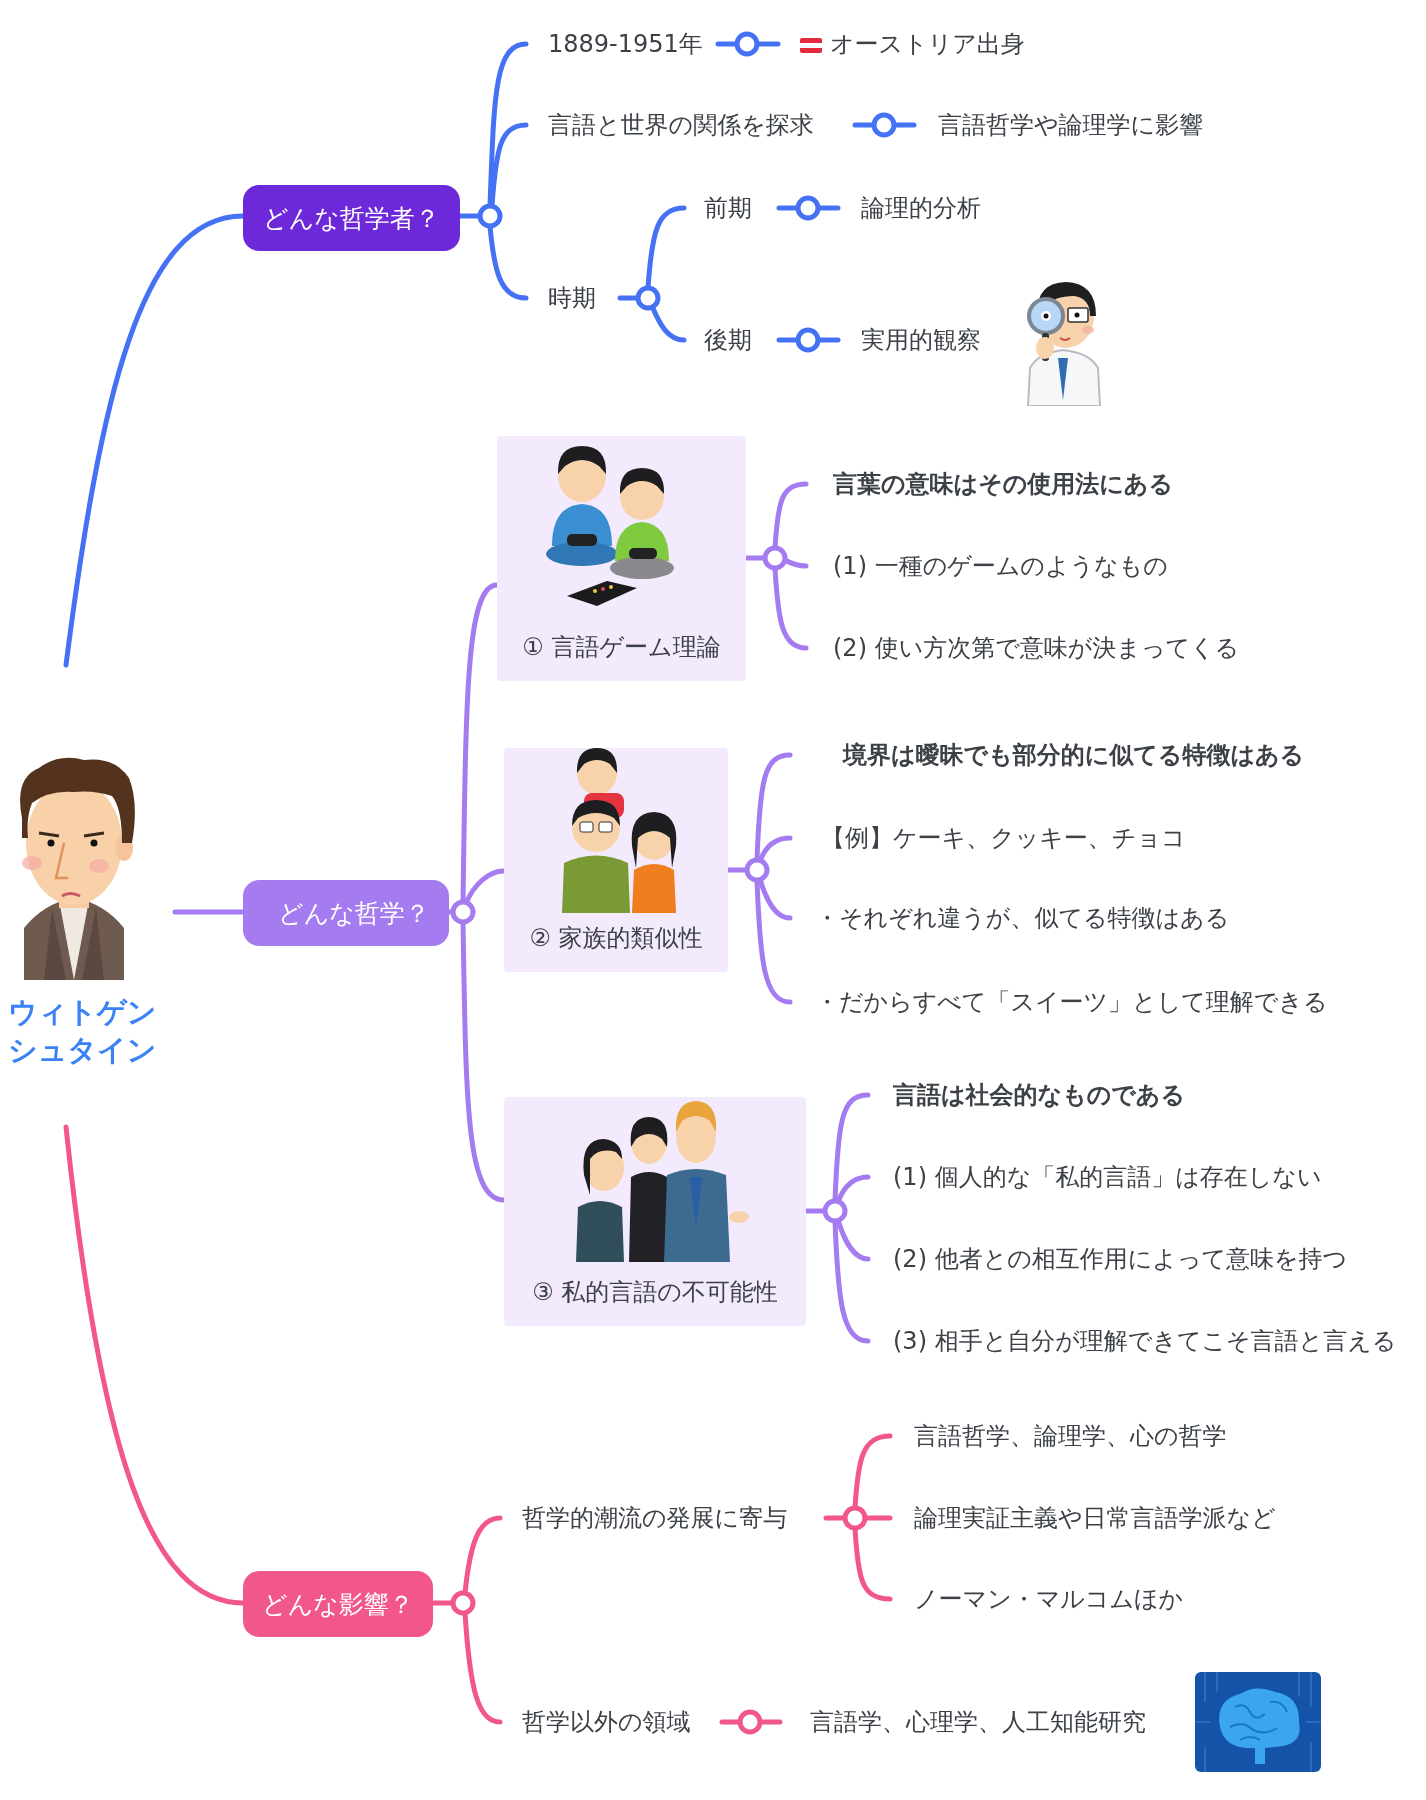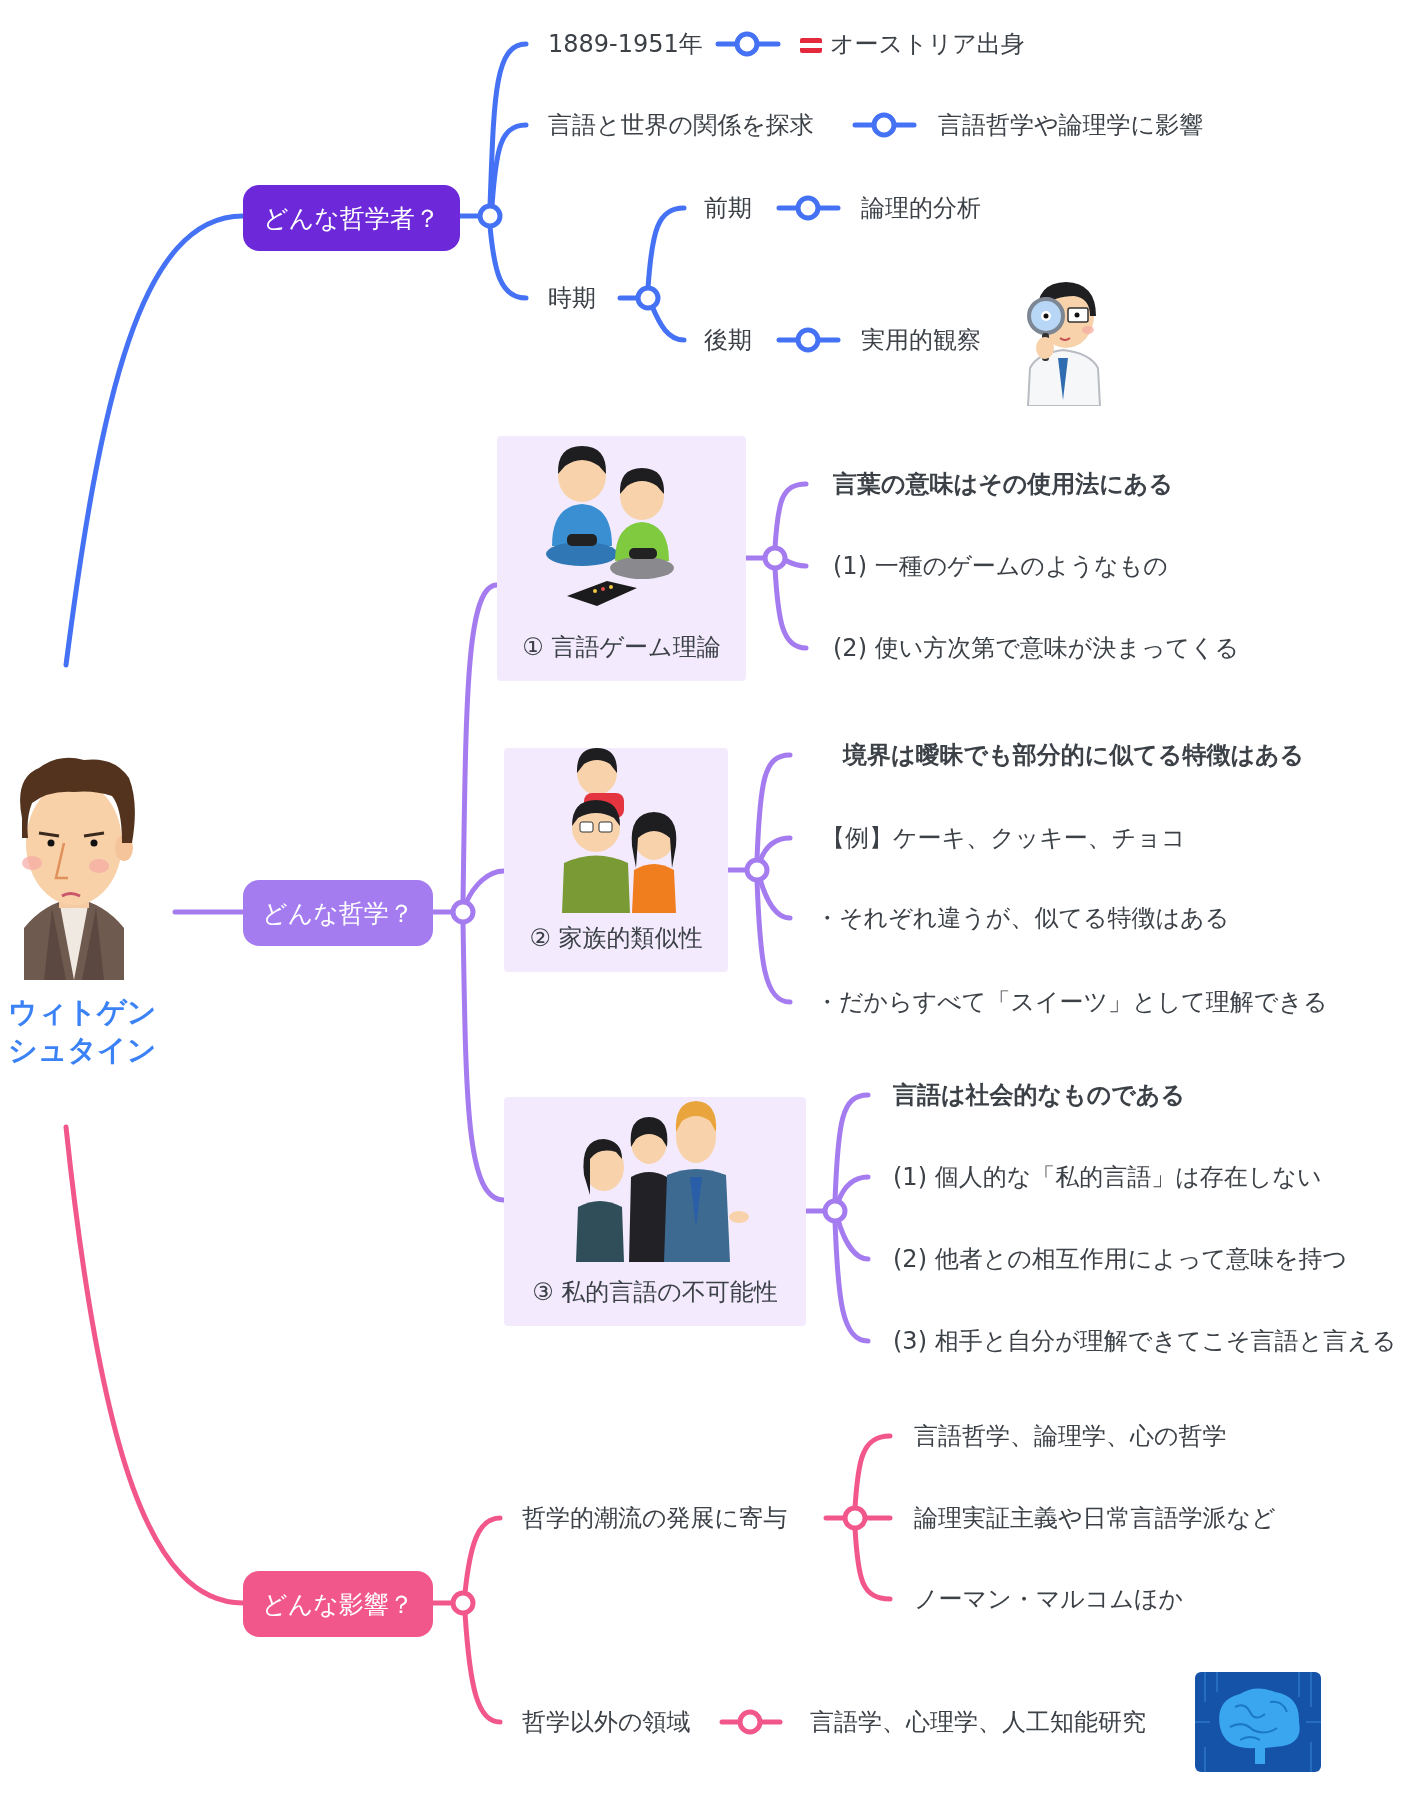--- a/index.html
+++ b/index.html
@@ -150,21 +150,21 @@
     <ellipse cx="70" cy="52" rx="6" ry="4" fill="#f5a9a4" opacity="0.7"></ellipse>
     <path d="M42 60 Q 47 64 52 60" stroke="#c64e4e" stroke-width="2" fill="none"></path>
     <circle cx="28" cy="38" r="17" fill="#b8d6f5" stroke="#7d8794" stroke-width="4"></circle>
     <circle cx="28" cy="38" r="5" fill="#fff"></circle>
     <circle cx="28" cy="38" r="2.5" fill="#111"></circle>
     <rect x="24" y="55" width="7" height="28" rx="3" fill="#333"></rect>
     <ellipse cx="27" cy="70" rx="9" ry="11" fill="#f8d2aa"></ellipse>
   </svg>
 </div>
 
-<div class="pill purple" style="left:243px; top:880px; width:190px; height:66px;">
+<div class="pill purple" style="left:243px; top:880px; width:190px; height:66px;padding-left:16px;">
   <span>どんな哲学？</span>
 </div>
 
 <div class="card" style="left:497px; top:436px; width:249px; height:245px;">
   <div class="illus">
     <svg width="249" height="180" viewBox="0 0 249 180">
       <ellipse cx="85" cy="40" rx="24" ry="26" fill="#f8d2aa"></ellipse>
       <path d="M61 38 Q 60 10 85 10 Q 110 10 109 38 L102 30 Q 85 18 68 30 Z" fill="#1e1e20"></path>
       <path d="M55 110 Q 55 70 85 68 Q 115 70 115 110 Z" fill="#3a8fd3"></path>
       <ellipse cx="85" cy="118" rx="36" ry="12" fill="#2f77b5"></ellipse>

